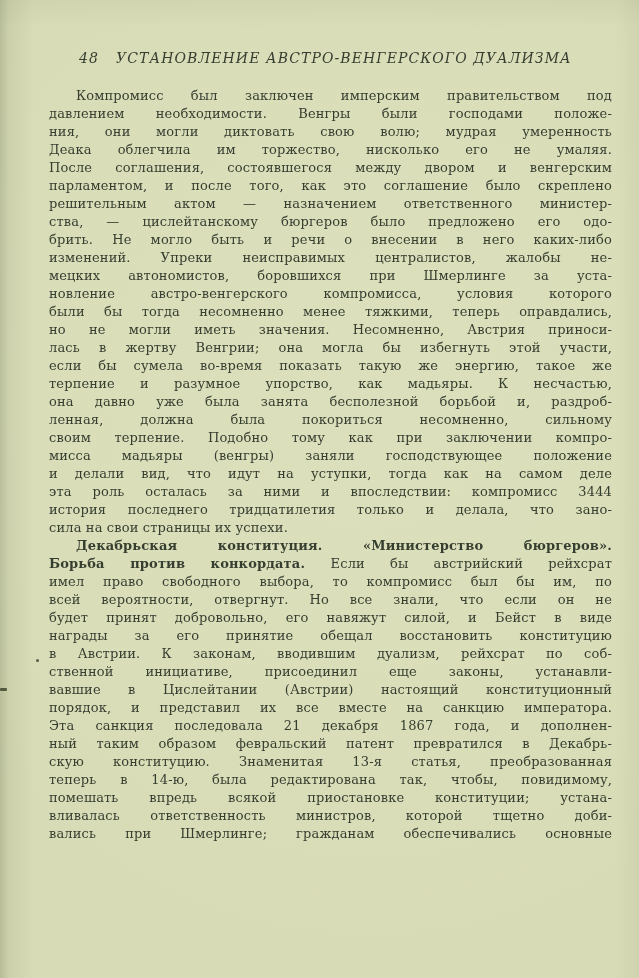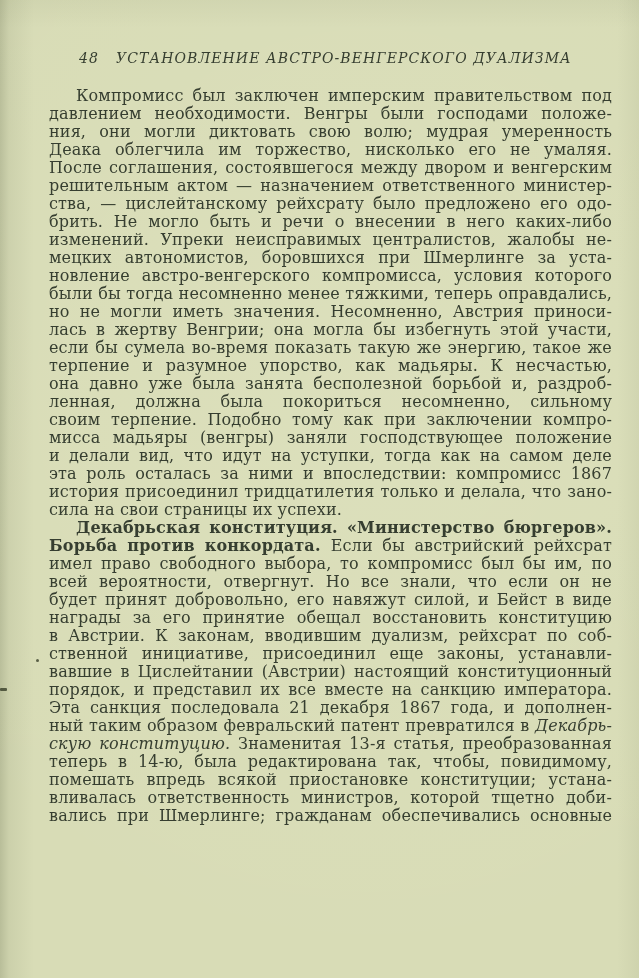--- a/index.html
+++ b/index.html
@@ -19,66 +19,67 @@
   .content{padding:50px 27px 0 49px;}
   .header{
     display:flex;align-items:baseline;gap:17px;
     margin-left:30px;margin-bottom:21px;
     font-style:italic;font-size:14px;letter-spacing:1.1px;
     white-space:nowrap;
   }
   .page-number{font-style:italic;}
   .running-title{}
   .line{
-    font-size:16px;line-height:18px;height:18px;
+    font-size:13px;line-height:18px;height:18px;
     text-align:justify;text-align-last:justify;
     letter-spacing:0.15px;
     white-space:normal;overflow:hidden;
   }
   .line.last{text-align-last:left;}
   .line.indent{text-indent:27px;}
   .run-b{font-weight:bold;}
-  .run-i{font-style:italic;margin-top:16px;}
+  .run-i{margin-top:16px;}
   .speck{position:absolute;background:rgba(45,52,32,0.75);}
   .speck-dash{left:0;top:688px;width:7px;height:3px;border-radius:1px;}
   .speck-dot{left:36px;top:659px;width:3px;height:3px;border-radius:50%;}
 </style>
 </head>
 <body>
 
 <div class="page">
   <div class="content">
     <div class="header">
       <span class="page-number">48</span>
       <span class="running-title">УСТАНОВЛЕНИЕ АВСТРО-ВЕНГЕРСКОГО ДУАЛИЗМА</span>
     </div>
     <div>
         <div class="line indent"><span class="run-r">Компромисс был заключен имперским правительством под</span></div>
         <div class="line"><span class="run-r">давлением необходимости. Венгры были господами положе-</span></div>
         <div class="line"><span class="run-r">ния, они могли диктовать свою волю; мудрая умеренность</span></div>
         <div class="line"><span class="run-r">Деака облегчила им торжество, нисколько его не умаляя.</span></div>
         <div class="line"><span class="run-r">После соглашения, состоявшегося между двором и венгерским</span></div>
+        <div class="line"><span class="run-r">парламентом, и после того, как это соглашение было скреплено</span></div>
         <div class="line"><span class="run-r">решительным актом — назначением ответственного министер-</span></div>
-        <div class="line"><span class="run-r">ства, — цислейтанскому рейхсрату было предложено его одо-</span></div>
+        <div class="line"><span class="run-r">ства, — цислейтанскому бюргеров было предложено его одо-</span></div>
         <div class="line"><span class="run-r">брить. Не могло быть и речи о внесении в него каких-либо</span></div>
         <div class="line"><span class="run-r">изменений. Упреки неисправимых централистов, жалобы не-</span></div>
         <div class="line"><span class="run-r">мецких автономистов, боровшихся при Шмерлинге за уста-</span></div>
         <div class="line"><span class="run-r">новление австро-венгерского компромисса, условия которого</span></div>
         <div class="line"><span class="run-r">были бы тогда несомненно менее тяжкими, теперь оправдались,</span></div>
         <div class="line"><span class="run-r">но не могли иметь значения. Несомненно, Австрия приноси-</span></div>
         <div class="line"><span class="run-r">лась в жертву Венгрии; она могла бы избегнуть этой участи,</span></div>
         <div class="line"><span class="run-r">если бы сумела во-время показать такую же энергию, такое же</span></div>
         <div class="line"><span class="run-r">терпение и разумное упорство, как мадьяры. К несчастью,</span></div>
         <div class="line"><span class="run-r">она давно уже была занята бесполезной борьбой и, раздроб-</span></div>
         <div class="line"><span class="run-r">ленная, должна была покориться несомненно, сильному</span></div>
         <div class="line"><span class="run-r">своим терпение. Подобно тому как при заключении компро-</span></div>
         <div class="line"><span class="run-r">мисса мадьяры (венгры) заняли господствующее положение</span></div>
         <div class="line"><span class="run-r">и делали вид, что идут на уступки, тогда как на самом деле</span></div>
-        <div class="line"><span class="run-r">эта роль осталась за ними и впоследствии: компромисс 1867</span></div>
-        <div class="line"><span class="run-r">история присоединил тридцатилетия только и делала, что зано-</span></div>
+        <div class="line"><span class="run-r">эта роль осталась за ними и впоследствии: компромисс 3444</span></div>
+        <div class="line"><span class="run-r">история последнего тридцатилетия только и делала, что зано-</span></div>
         <div class="line last"><span class="run-r">сила на свои страницы их успехи.</span></div>
         <div class="line indent"><span class="run-b">Декабрьская конституция. «Министерство бюргеров».</span></div>
         <div class="line"><span class="run-b">Борьба против конкордата. </span><span class="run-r">Если бы австрийский рейхсрат</span></div>
         <div class="line"><span class="run-r">имел право свободного выбора, то компромисс был бы им, по</span></div>
         <div class="line"><span class="run-r">всей вероятности, отвергнут. Но все знали, что если он не</span></div>
         <div class="line"><span class="run-r">будет принят добровольно, его навяжут силой, и Бейст в виде</span></div>
         <div class="line"><span class="run-r">награды за его принятие обещал восстановить конституцию</span></div>
         <div class="line"><span class="run-r">в Австрии. К законам, вводившим дуализм, рейхсрат по соб-</span></div>
         <div class="line"><span class="run-r">ственной инициативе, присоединил еще законы, устанавли-</span></div>
         <div class="line"><span class="run-r">вавшие в Цислейтании (Австрии) настоящий конституционный</span></div>

